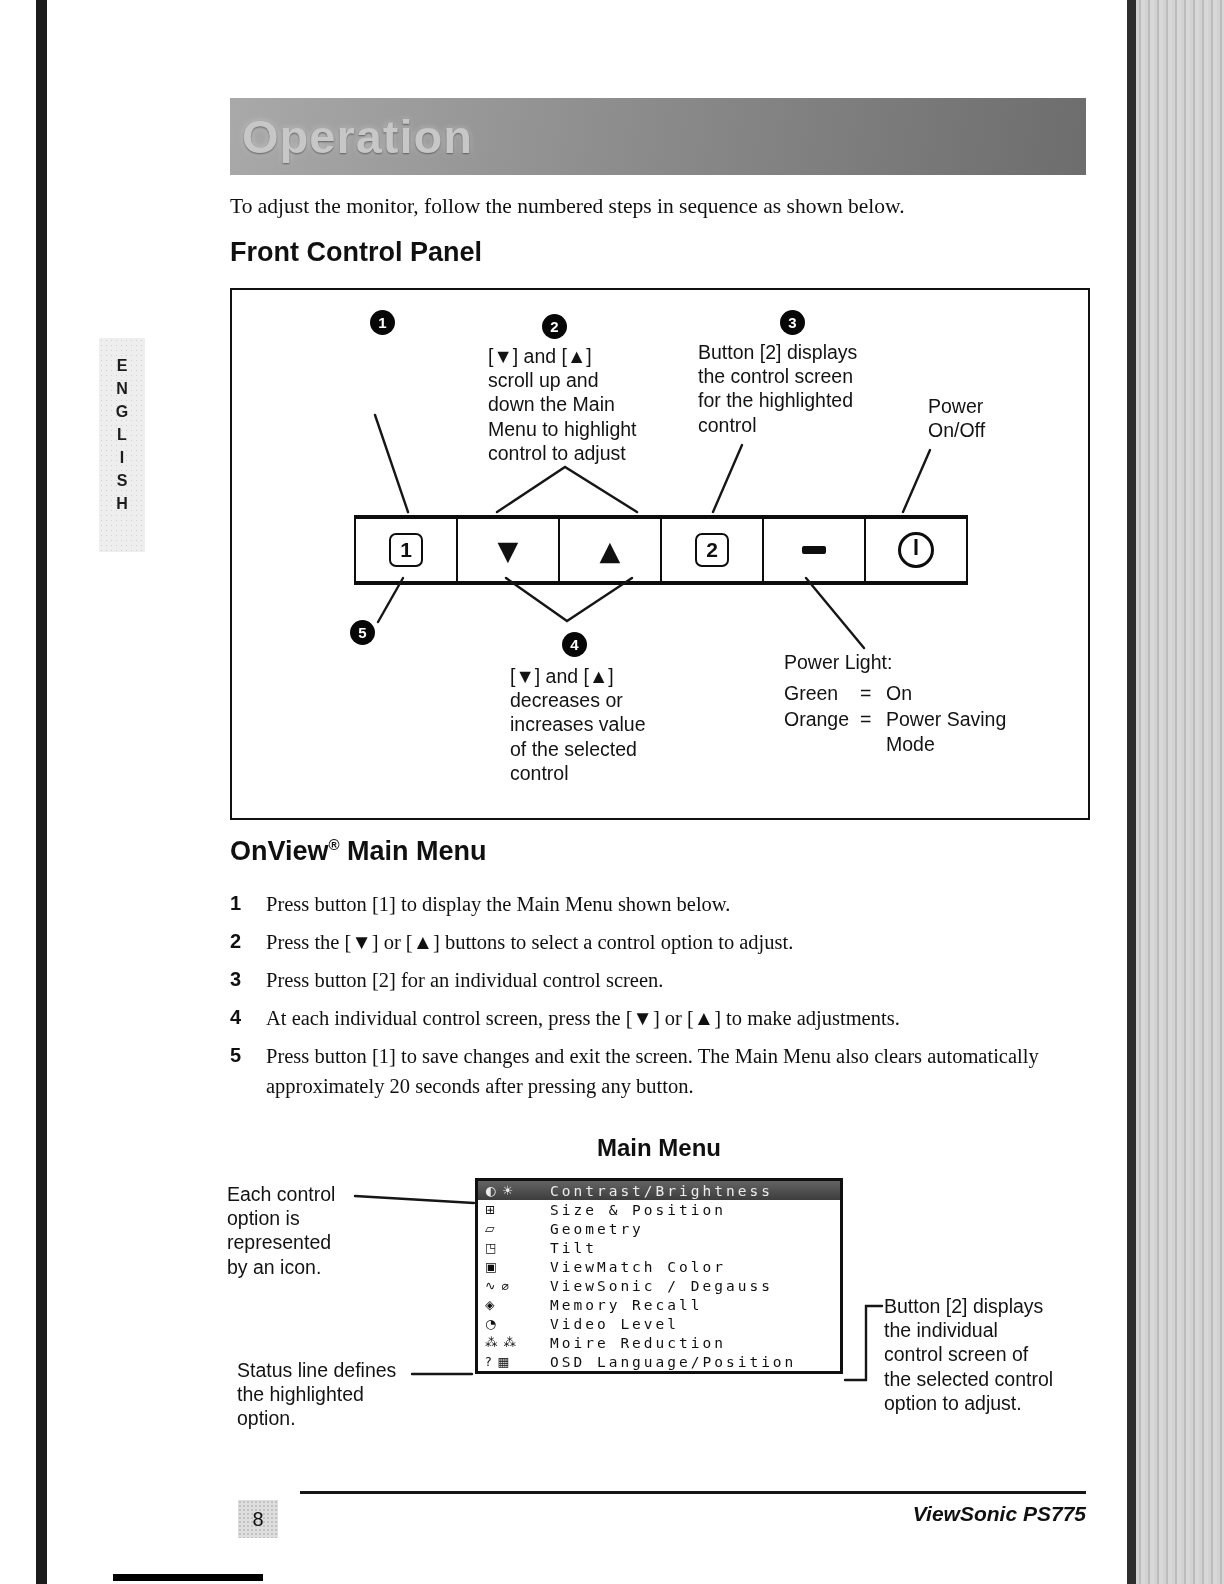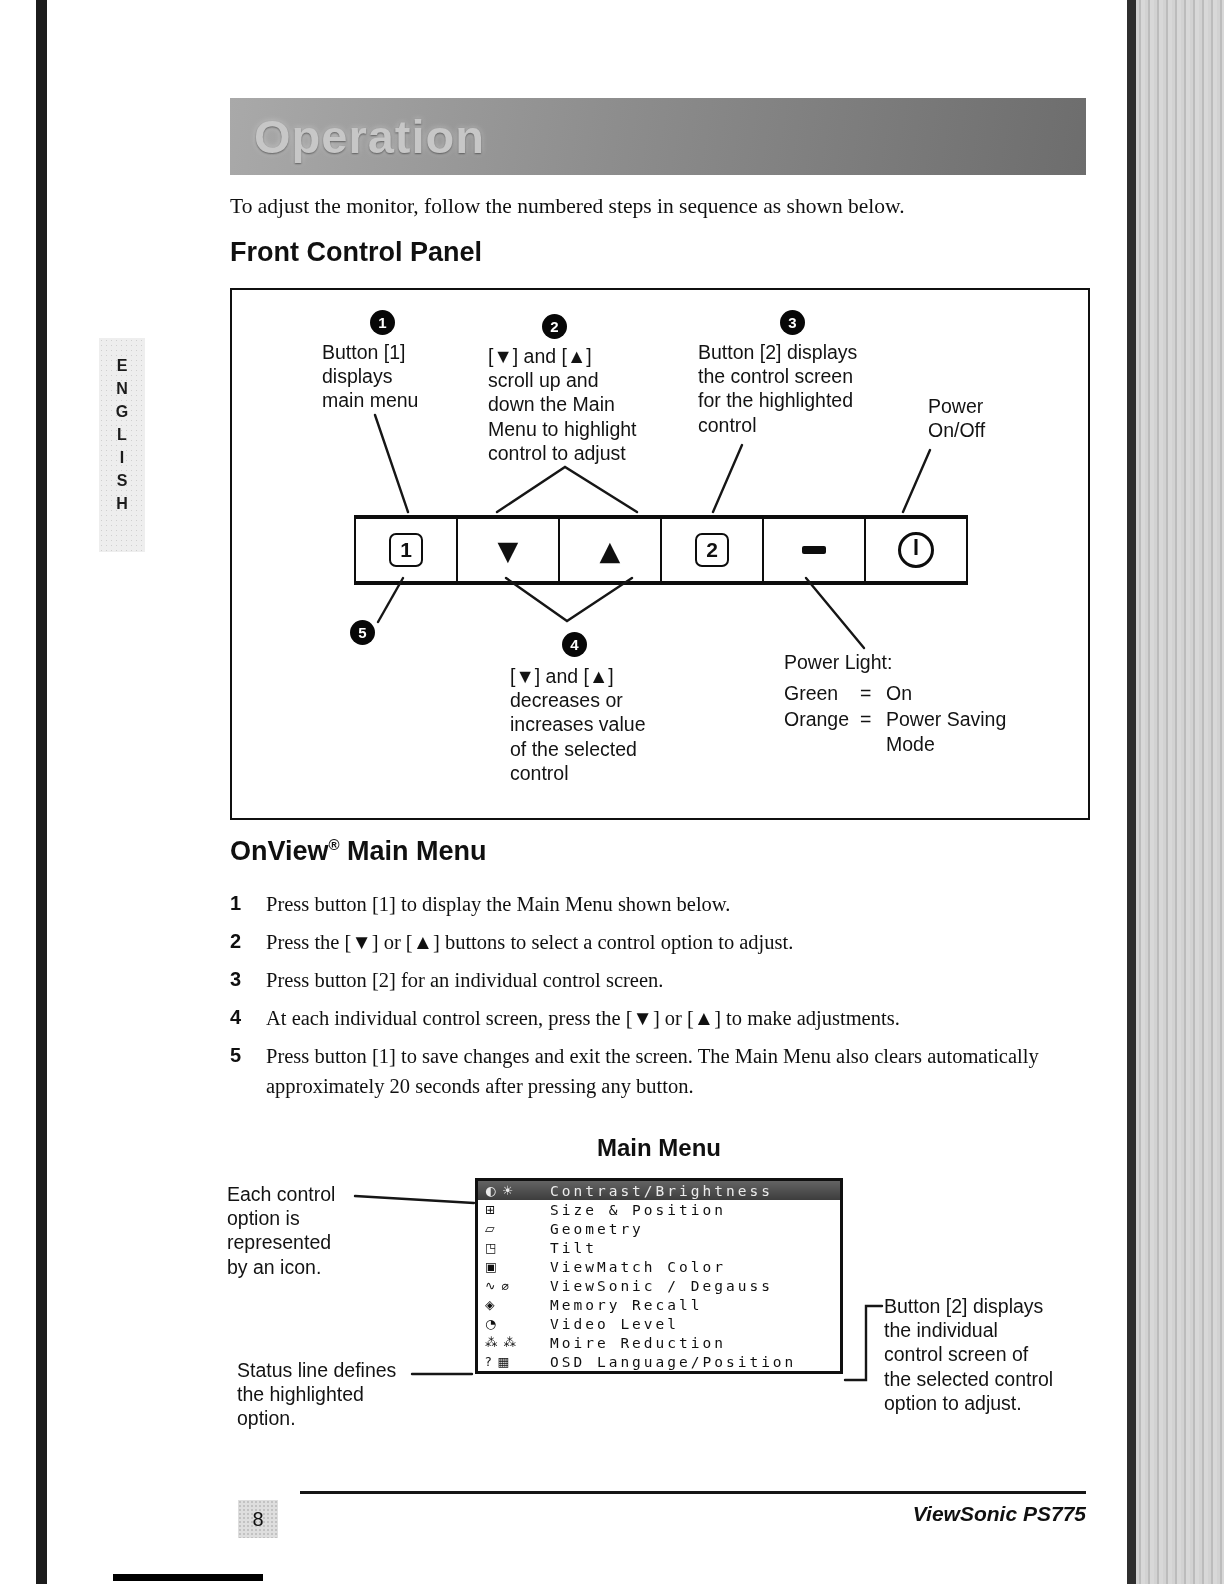--- a/index.html
+++ b/index.html
@@ -18,21 +18,21 @@
   
   #english{left:99px;top:338px;width:46px;height:214px;background:#eeeeee;
       background-image:radial-gradient(#cfcfcf 0.9px,transparent 1px);background-size:5px 5px;
       display:flex;flex-direction:column;align-items:center;padding-top:16px;box-sizing:border-box;}
   #english span{font:700 16px/23px "Liberation Sans",sans-serif;color:#1c1c1c;}
 
   
   #banner{left:230px;top:98px;width:856px;height:77px;
       background:linear-gradient(100deg,#a9a9a9 0%,#8d8d8d 45%,#6d6d6d 100%);
       display:flex;align-items:center;}
-  #banner .t{margin-left:24px;font:700 47px/1 "Liberation Sans",sans-serif;color:#c7c7c7;
+  #banner .t{margin-left:12px;font:700 47px/1 "Liberation Sans",sans-serif;color:#c7c7c7;
       letter-spacing:1px;text-shadow:0 1px 2px rgba(40,40,40,.6),0 0 6px rgba(255,255,255,.35);}
 
   #intro{left:230px;top:194px;width:866px;font-size:21.5px;}
   #fcp-h{left:230px;top:237px;font:700 27px "Liberation Sans",sans-serif;}
 
   
   #panel{left:230px;top:288px;width:856px;height:528px;border:2px solid #101010;}
   #panel > div{position:absolute;}
   .badge{width:25px;height:25px;border-radius:50%;background:#070707;color:#fff;
       display:flex;align-items:center;justify-content:center;
@@ -121,23 +121,20 @@
 <div class="abs" id="banner">
   <span class="t">Operation</span>
 </div>
 
 <div class="abs" id="intro">To adjust the monitor, follow the numbered steps in sequence as shown below.</div>
 
 <div class="abs" id="fcp-h">Front Control Panel</div>
 
 <div class="abs" id="panel">
   <div class="badge" id="c1b">1</div>
-  <div class="callout pre" id="c1t">Button [1]
-displays
-main menu</div>
 
   <div class="badge" id="c2b">2</div>
   <div class="callout pre" id="c2t">[▼] and [▲]
 scroll up and
 down the Main
 Menu to highlight
 control to adjust</div>
 
   <div class="badge" id="c3b">3</div>
   <div class="callout pre" id="c3t">Button [2] displays

